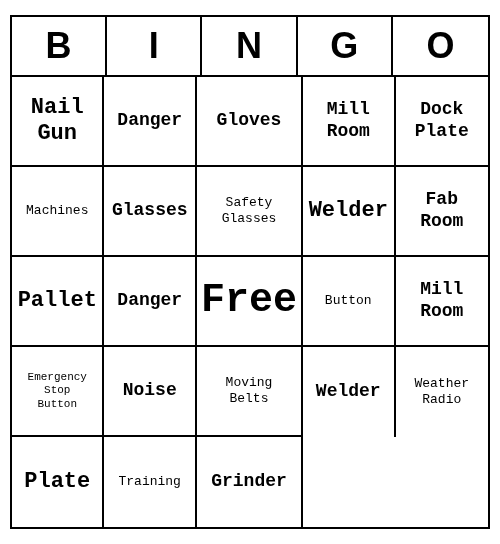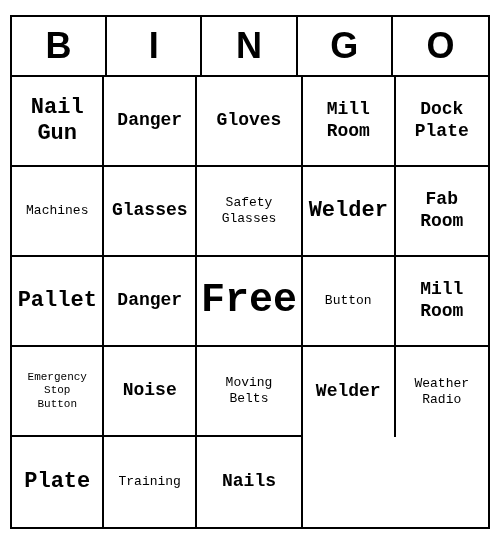--- a/index.html
+++ b/index.html
@@ -148,16 +148,16 @@
       <div class="bingo-cell">
         <span class="cell-text small">Weather<br>Radio</span>
       </div>
       <div class="bingo-cell">
         <span class="cell-text large">Plate</span>
       </div>
       <div class="bingo-cell">
         <span class="cell-text small">Training</span>
       </div>
       <div class="bingo-cell">
-        <span class="cell-text medium">Nails</span>
+        <span class="cell-text medium">Grinder</span>
       </div>
     </div>
 </div>
 
 </body></html>

